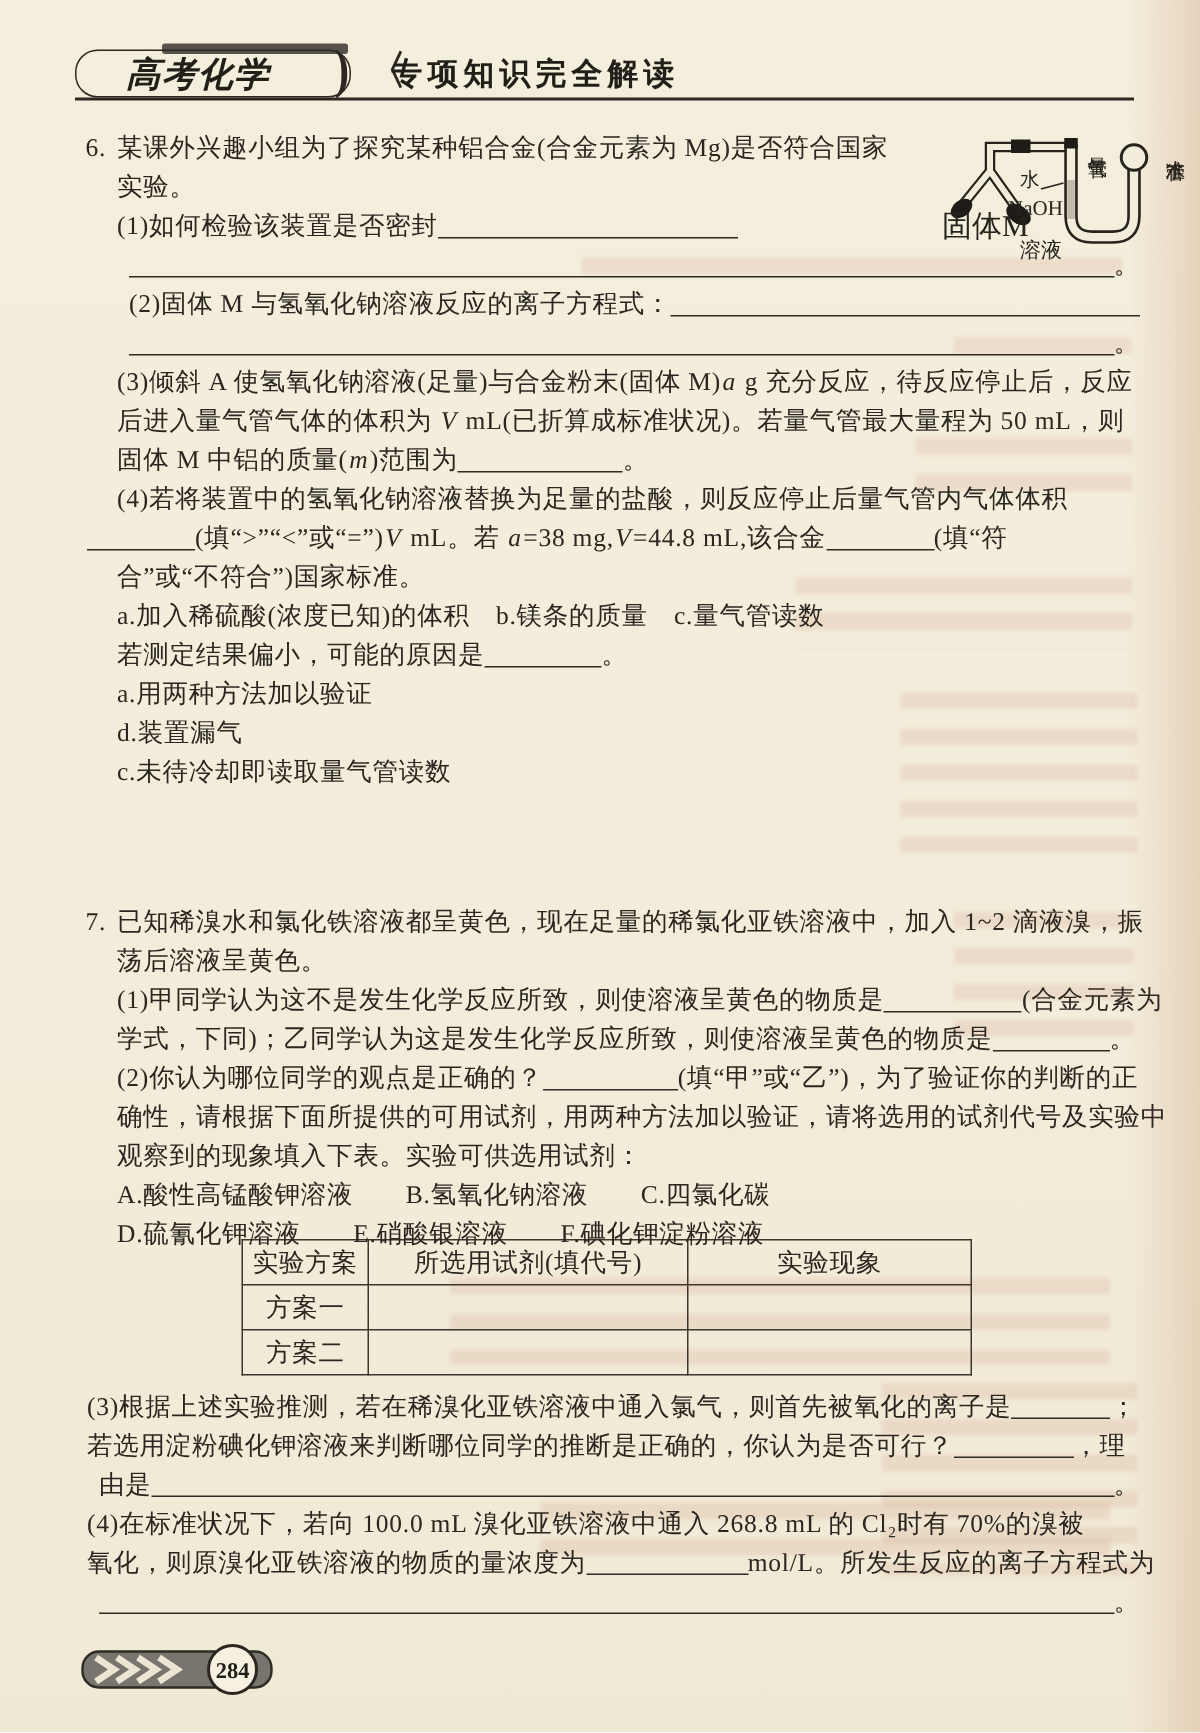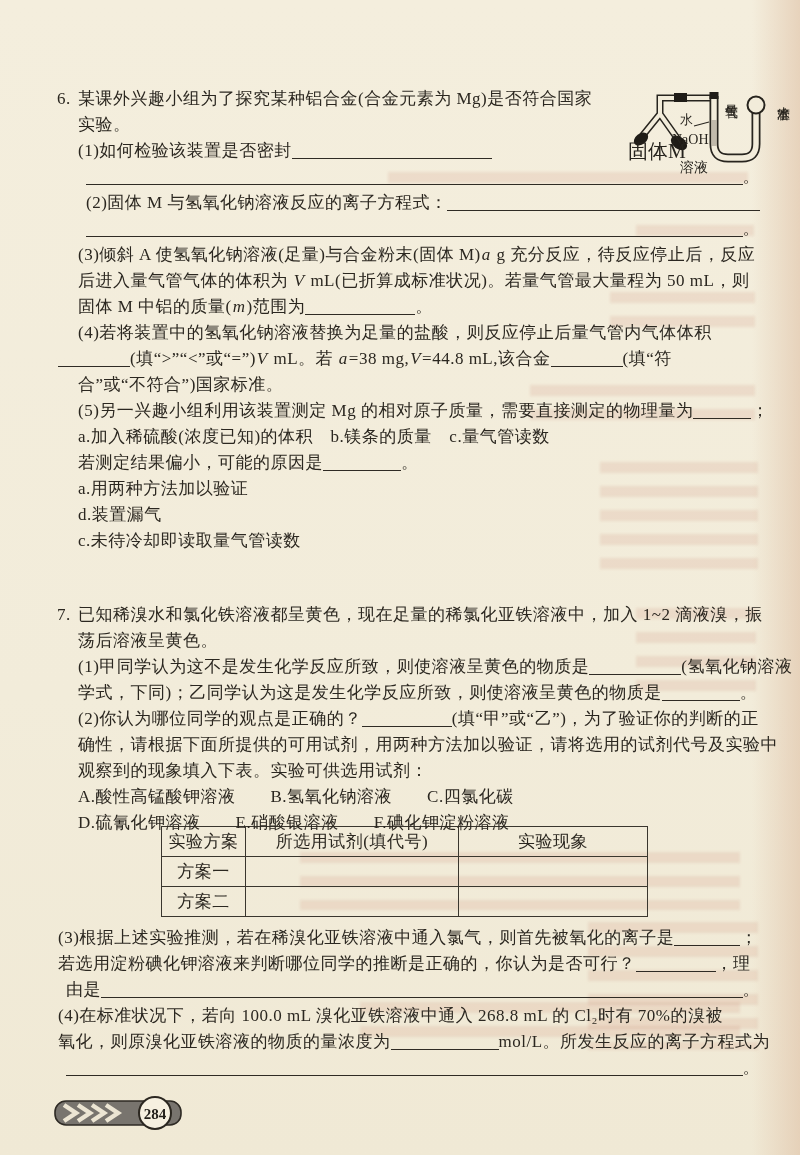--- a/index.html
+++ b/index.html
@@ -52,20 +52,29 @@
   <div class="bleed" style="left:388px;top:172px;width:360px;height:14px"></div>
   <div class="bleed" style="left:636px;top:225px;width:118px;height:16px"></div>
   <div class="bleed" style="left:610px;top:292px;width:145px;height:42px"></div>
   <div class="bleed" style="left:530px;top:385px;width:225px;height:48px"></div>
   <div class="bleed" style="left:600px;top:462px;width:158px;height:118px"></div>
   <div class="bleed" style="left:636px;top:608px;width:120px;height:96px"></div>
   <div class="bleed" style="left:300px;top:852px;width:440px;height:58px"></div>
   <div class="bleed" style="left:588px;top:922px;width:170px;height:128px"></div>
   <div class="bleed" style="left:360px;top:1002px;width:380px;height:44px"></div>
 
+  <div class="hdr">
+    <div class="hdr-bar"></div>
+    <div class="hdr-box"></div>
+    <div class="hdr-brand">高考化学</div>
+    <div class="hdr-paren">)</div>
+    <div class="hdr-angle">〈</div>
+    <div class="hdr-sub">专项知识完全解读</div>
+    <div class="hdr-rule"></div>
+  </div>
 
   <div class="fig">
     <svg width="170" height="104" viewBox="0 0 170 104">
 
       <path d="M84,10 H30 V26 M30,26 L13,47 M30,26 L47,50" fill="none" stroke="#27241e" stroke-width="7" stroke-linecap="round"></path>
       <path d="M84,10 H30 V26 M30,26 L13,47 M30,26 L47,50" fill="none" stroke="#f2ecda" stroke-width="4" stroke-linecap="round"></path>
 
       <path d="M84,8 V56 Q84,70 98,70 L112,70 Q126,70 126,56 V24" fill="none" stroke="#27241e" stroke-width="9" stroke-linecap="butt"></path>
       <path d="M84,8 V56 Q84,70 98,70 L112,70 Q126,70 126,56 V24" fill="none" stroke="#f2ecda" stroke-width="5.5" stroke-linecap="butt"></path>
 
@@ -104,33 +113,32 @@
     <div class="line flexline">
         <span class="blank fill"></span>
         <span>。</span>
       </div>
     <div class="line"><span>(3)倾斜 A 使氢氧化钠溶液(足量)与合金粉末(固体 M)</span><span class="var">a</span><span> g 充分反应，待反应停止后，反应</span></div>
     <div class="line"><span>后进入量气管气体的体积为 </span><span class="var">V</span><span> mL(已折算成标准状况)。若量气管最大量程为 50 mL，则</span></div>
     <div class="line"><span>固体 M 中铝的质量(</span><span class="var">m</span><span>)范围为</span><span class="blank" style="width: 110px;"></span><span>。</span></div>
     <div class="line"><span>(4)若将装置中的氢氧化钠溶液替换为足量的盐酸，则反应停止后量气管内气体体积</span></div>
     <div class="line outdent"><span class="blank" style="width: 72px;"></span><span>(填“&gt;”“&lt;”或“=”)</span><span class="var">V</span><span> mL。若 </span><span class="var">a</span><span>=38 mg,</span><span class="var">V</span><span>=44.8 mL,该合金</span><span class="blank" style="width: 72px;"></span><span>(填“符</span></div>
     <div class="line"><span>合”或“不符合”)国家标准。</span></div>
-    <div class="line"><span>(5)另一兴趣小组利用该装置测定 Mg 的相对原子质量，需要直接测定的物理量为</span><span class="blank" style="width: 58px;"></span><span>；</span></div>
     <div class="line"><span>a.加入稀硫酸(浓度已知)的体积　b.镁条的质量　c.量气管读数</span></div>
     <div class="line"><span>若测定结果偏小，可能的原因是</span><span class="blank" style="width: 78px;"></span><span>。</span></div>
     <div class="line"><span>a.用两种方法加以验证</span></div>
     <div class="line"><span>d.装置漏气</span></div>
     <div class="line"><span>c.未待冷却即读取量气管读数</span></div>
   </div>
 
   <div class="qblock" style="top:602px">
     <span class="qnum">7.</span>
     <div class="line"><span>已知稀溴水和氯化铁溶液都呈黄色，现在足量的稀氯化亚铁溶液中，加入 1~2 滴液溴，振</span></div>
     <div class="line"><span>荡后溶液呈黄色。</span></div>
-    <div class="line"><span>(1)甲同学认为这不是发生化学反应所致，则使溶液呈黄色的物质是</span><span class="blank" style="width: 92px;"></span><span>(氢氧化钠溶液</span></div>
+    <div class="line"><span>(1)甲同学认为这不是发生化学反应所致，则使溶液呈黄色的物质是</span><span class="blank" style="width: 92px;"></span><span>(合金元素为</span></div>
     <div class="line"><span>学式，下同)；乙同学认为这是发生化学反应所致，则使溶液呈黄色的物质是</span><span class="blank" style="width: 78px;"></span><span>。</span></div>
     <div class="line"><span>(2)你认为哪位同学的观点是正确的？</span><span class="blank" style="width: 90px;"></span><span>(填“甲”或“乙”)，为了验证你的判断的正</span></div>
     <div class="line"><span>确性，请根据下面所提供的可用试剂，用两种方法加以验证，请将选用的试剂代号及实验中</span></div>
     <div class="line"><span>观察到的现象填入下表。实验可供选用试剂：</span></div>
     <div class="line"><span>A.酸性高锰酸钾溶液　　B.氢氧化钠溶液　　C.四氯化碳</span></div>
     <div class="line"><span>D.硫氰化钾溶液　　E.硝酸银溶液　　F.碘化钾淀粉溶液</span></div>
 
     <table class="exp-table">
       <colgroup>
           <col style="width:84px">

